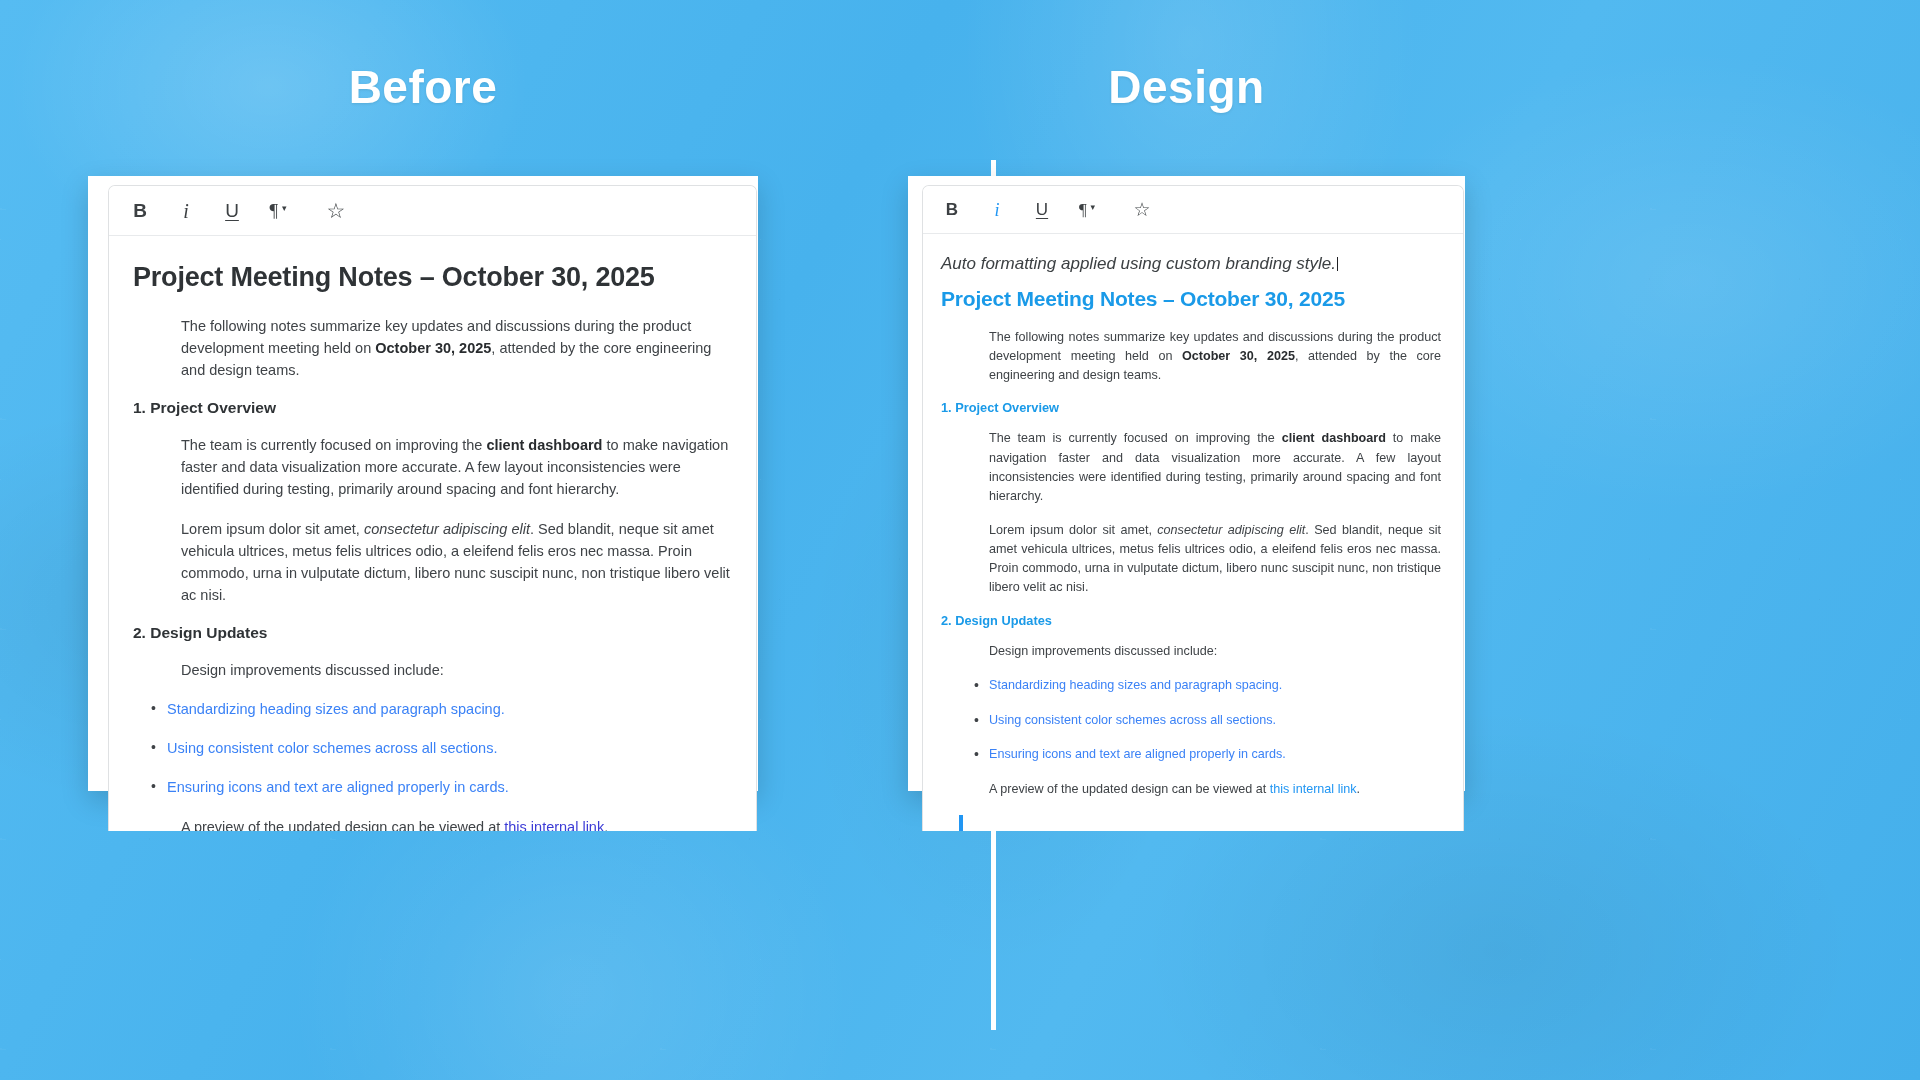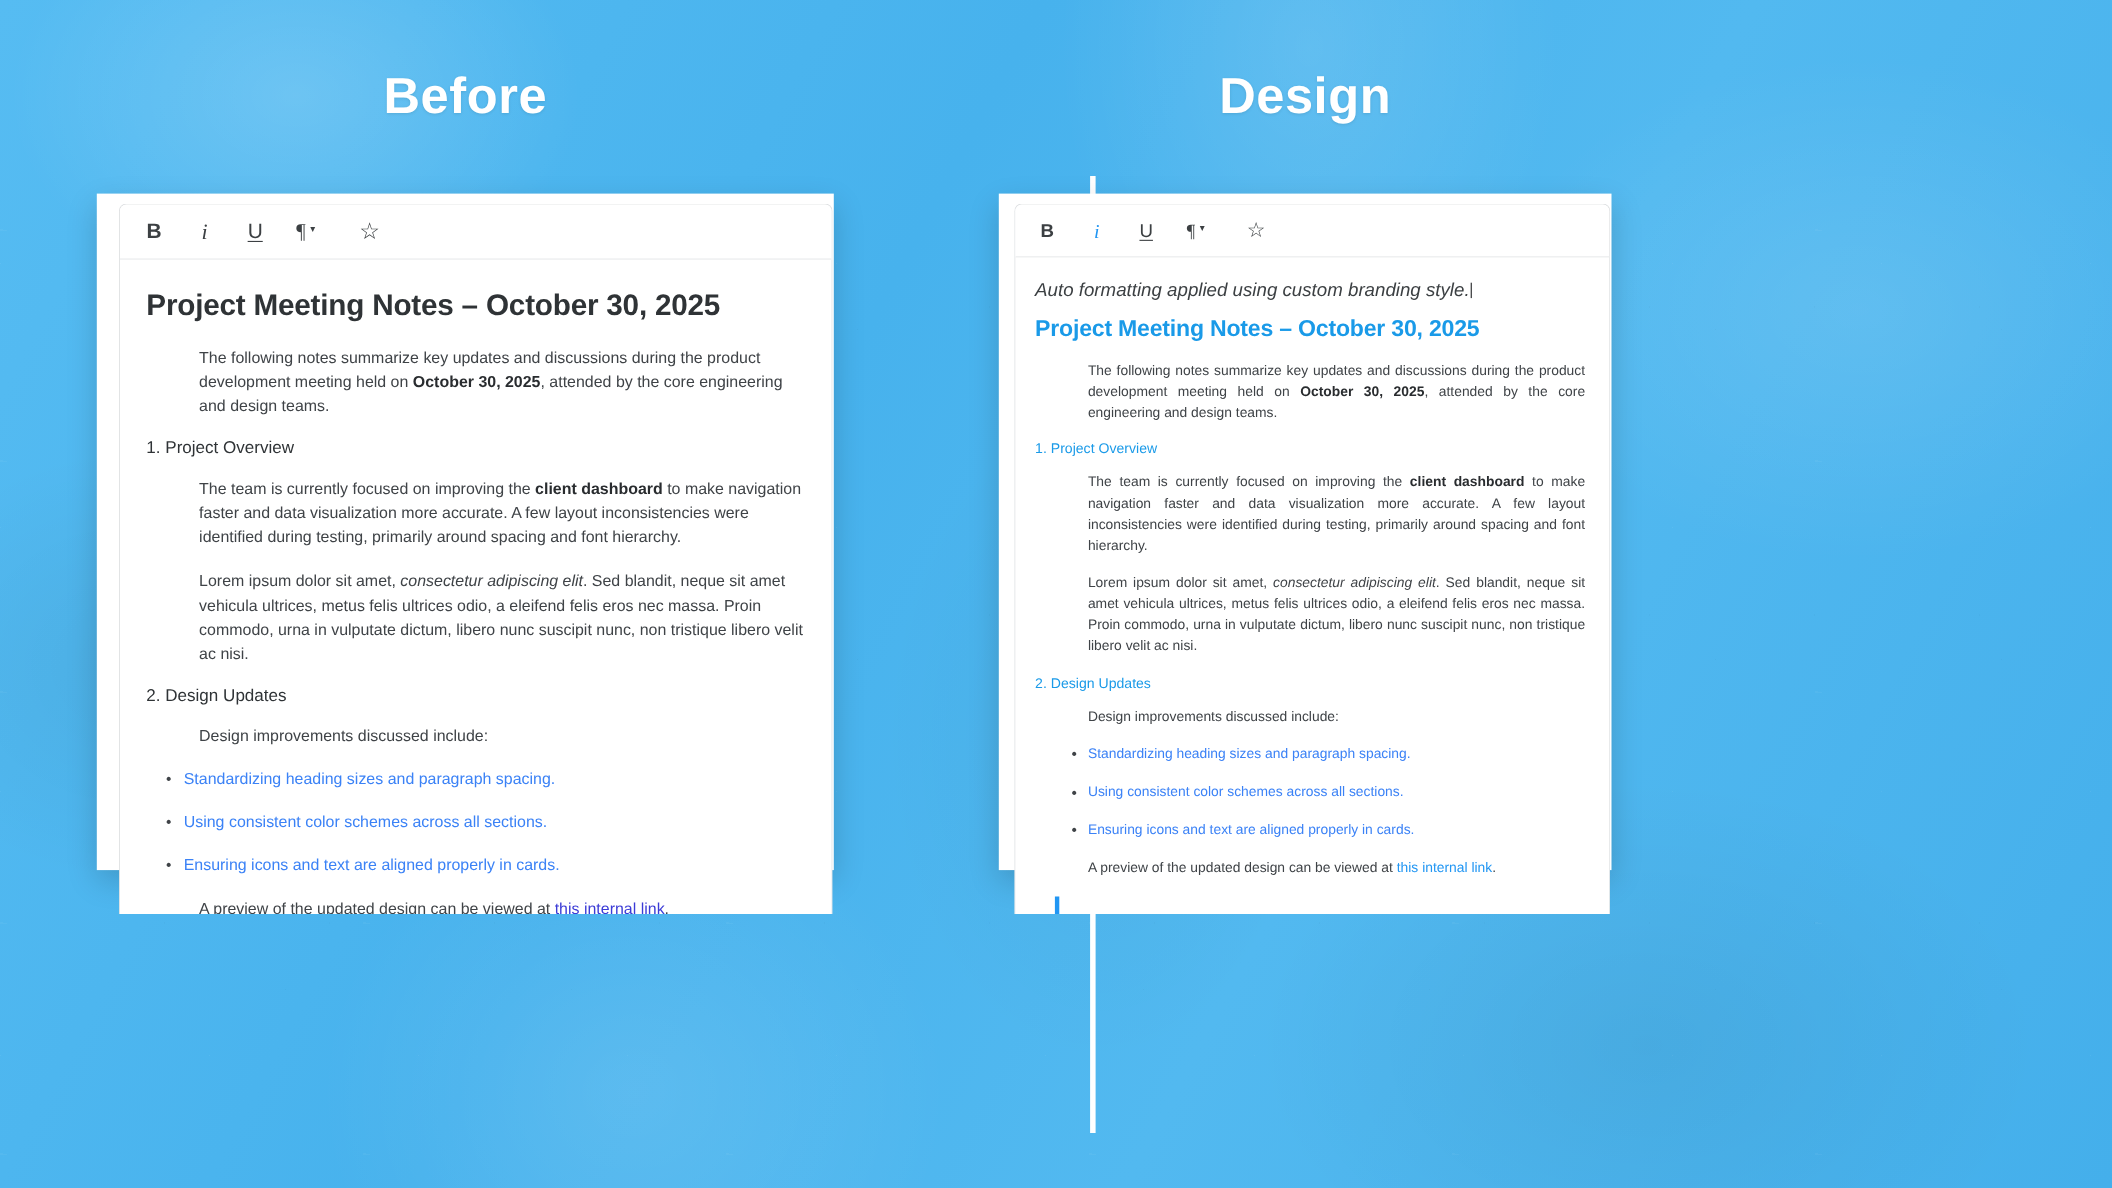--- a/index.html
+++ b/index.html
@@ -153,21 +153,21 @@
     font-size: 12.6px;
     line-height: 1.52;
     text-align: justify;
     margin-bottom: 15px;
   }
   .doc-p b { color: #292c2f; font-weight: bold; }
   .doc-p i { font-style: italic; }
 
   .doc-h2 {
     font-size: 15.5px;
-    font-weight: normal;
+    font-weight: bold;
     color: #2f3336;
     margin: 0 0 17px 0;
   }
   #card-after .doc-h2 {
     font-size: 12.8px;
     color: #1a9ae8;
     margin-bottom: 14px;
   }
 
   .doc-ul { list-style: none; margin: 0 0 14px 0; padding: 0; }

